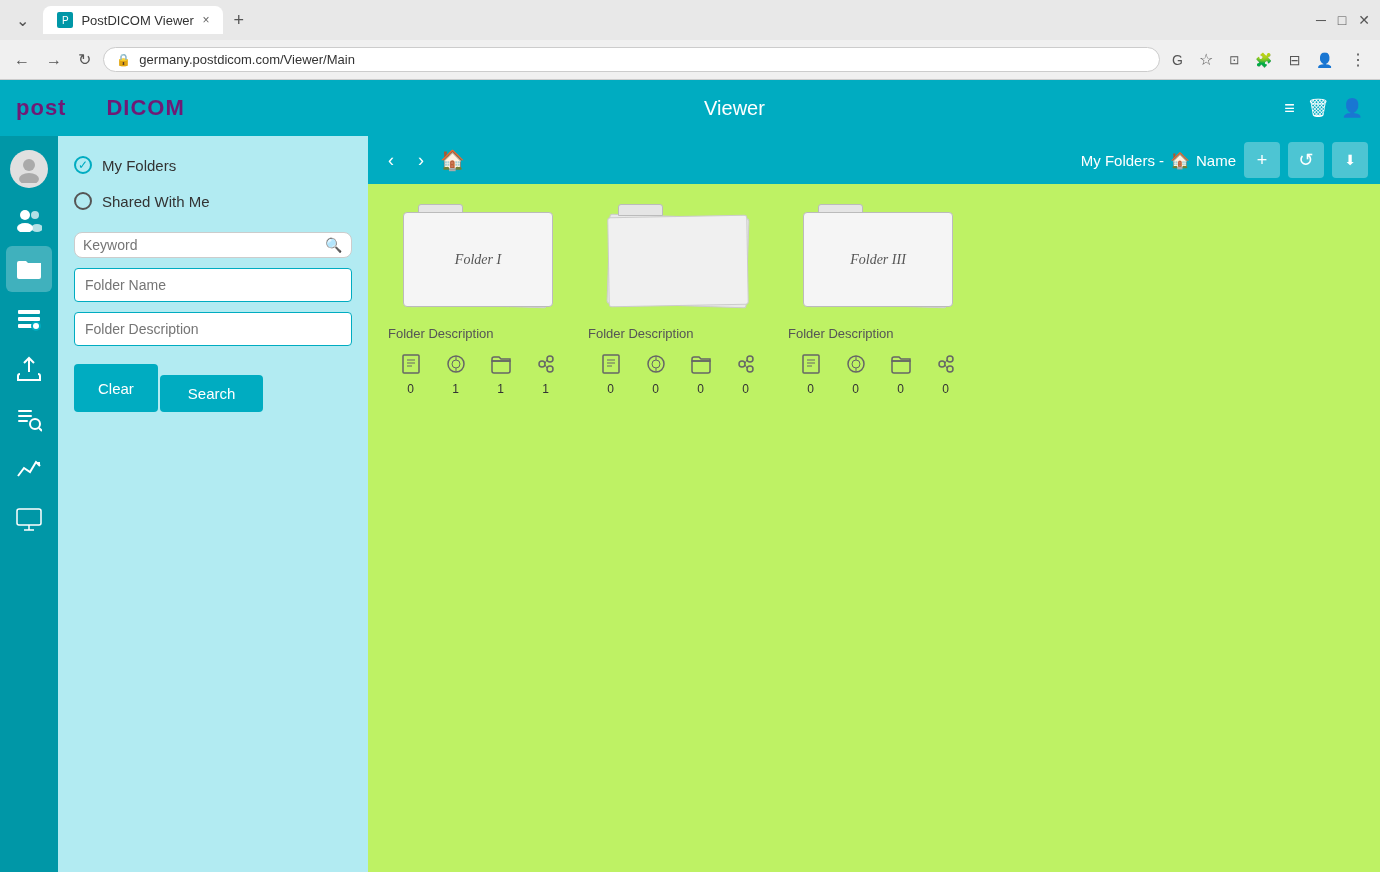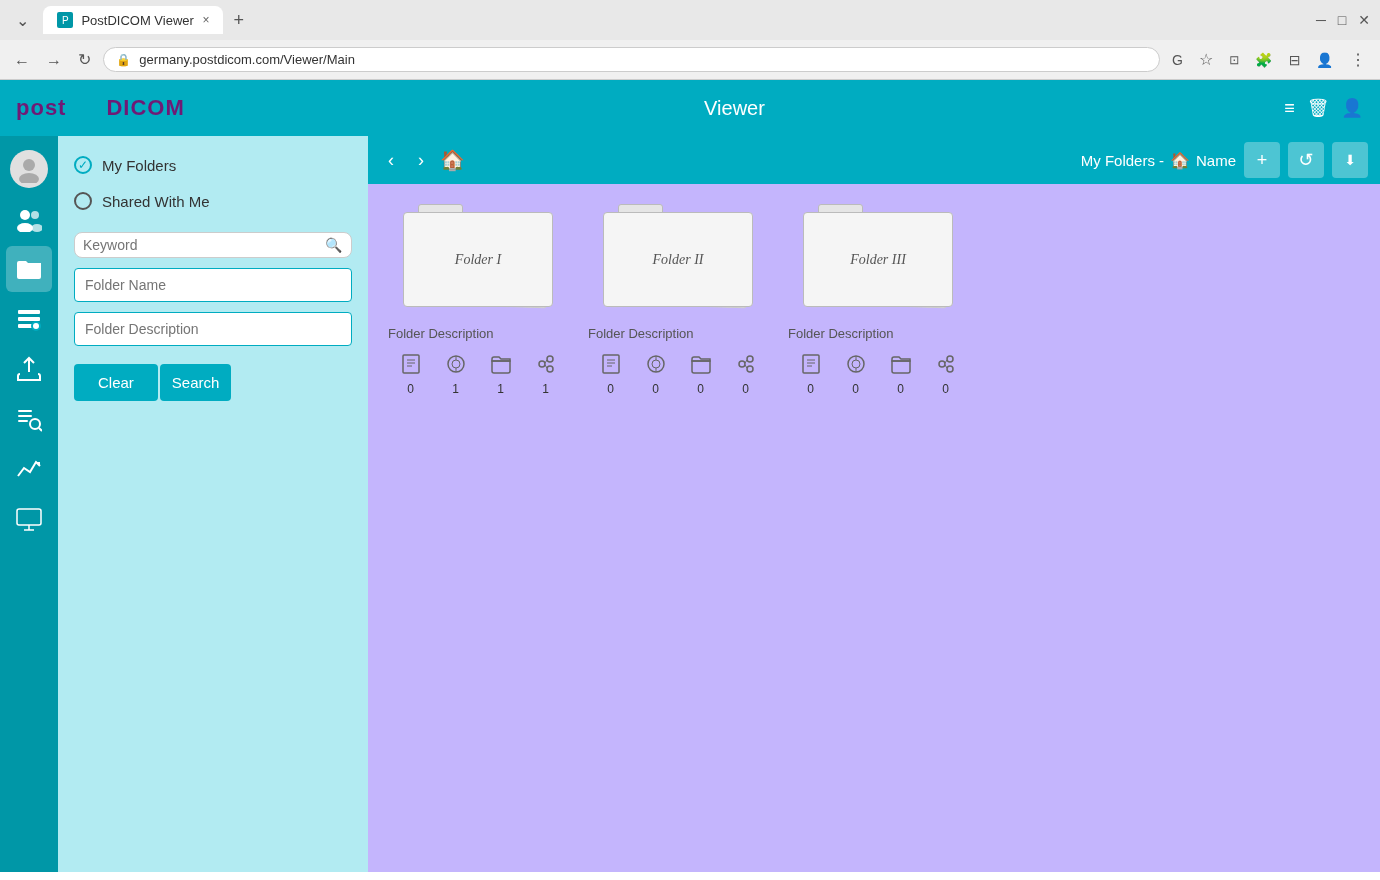--- a/index.html
+++ b/index.html
@@ -45,30 +45,30 @@
     .check-circle { width: 18px; height: 18px; border-radius: 50%; border: 2px solid #00ACC1; display: flex; align-items: center; justify-content: center; color: #00ACC1; font-size: 12px; flex-shrink: 0; }
 
     .search-box { display: flex; align-items: center; background: #fff; border: 1px solid #ccc; border-radius: 8px; padding: 4px 8px; margin-top: 8px; }
     .search-box input { flex: 1; border: none; outline: none; font-size: 14px; background: transparent; color: #999; }
     .search-box .search-icon { color: #666; font-size: 14px; }
 
     .filter-input { width: 100%; padding: 8px 10px; border: 1px solid #00ACC1; border-radius: 4px; font-size: 14px; outline: none; color: #333; background: #fff; }
 
     .buttons-row { display: flex; gap: 2px; margin-top: 8px; }
     .btn-clear { padding: 10px 24px; background: #00ACC1; color: #fff; border: none; border-radius: 4px; cursor: pointer; font-size: 15px; }
-    .btn-search { padding: 10px 12px; background: #00ACC1; color: #fff; border: none; border-radius: 4px; cursor: pointer; font-size: 15px; }
+    .btn-search { padding: 10px 28px; background: #00ACC1; color: #fff; border: none; border-radius: 4px; cursor: pointer; font-size: 15px; margin-top: 11px; }
 
     
     .main-content { flex: 1; display: flex; flex-direction: column; overflow: hidden; }
     .content-toolbar { background: #00ACC1; display: flex; align-items: center; padding: 0 12px; height: 48px; gap: 8px; }
     .toolbar-nav-btn { background: none; border: none; cursor: pointer; color: #fff; font-size: 18px; padding: 4px 8px; }
     .breadcrumb { display: flex; align-items: center; gap: 6px; flex: 1; color: #fff; font-size: 15px; justify-content: flex-end; }
     .toolbar-action-btn { background: rgba(255,255,255,0.3); border: none; cursor: pointer; color: #fff; font-size: 18px; padding: 6px 10px; border-radius: 4px; display: flex; align-items: center; justify-content: center; width: 36px; height: 36px; }
 
-    .content-area { flex: 1; background: #c4b5fd; padding: 20px; display: flex; flex-wrap: wrap; gap: 20px; align-content: flex-start; overflow-y: auto; }
+    .content-area { flex: 1; background: #bef264; padding: 20px; display: flex; flex-wrap: wrap; gap: 20px; align-content: flex-start; overflow-y: auto; }
 
     
     .folder-card { width: 180px; cursor: pointer; }
     .folder-description { font-size: 13px; color: #555; margin-top: 8px; padding: 4px 0; }
     .folder-stats { display: flex; justify-content: space-around; margin-top: 8px; }
     .folder-stat { display: flex; flex-direction: column; align-items: center; gap: 2px; }
     .stat-icon { font-size: 20px; color: #666; }
     .stat-num { font-size: 12px; color: #333; }
 
     
@@ -295,21 +295,20 @@
               <span class="stat-num">1</span>
             </div>
           </div>
         </div>
 
         <div class="folder-card">
           <div class="folder-wrapper">
             <div class="f-back-page"></div>
             <div class="f-back-page2"></div>
             <div class="f-tab"></div>
-            <div class="f-main">Folder II</div>
           </div>
           <div class="folder-description">Folder Description</div>
           <div class="folder-stats">
             <div class="folder-stat">
               <span class="stat-icon">
                 <svg width="22" height="22" viewBox="0 0 22 22">
                     <rect x="3" y="2" width="16" height="18" rx="1" fill="none" stroke="#666" stroke-width="1.5"></rect>
                     <line x1="7" y1="7" x2="15" y2="7" stroke="#666" stroke-width="1"></line>
                     <line x1="7" y1="10" x2="15" y2="10" stroke="#666" stroke-width="1"></line>
                     <line x1="7" y1="13" x2="12" y2="13" stroke="#666" stroke-width="1"></line>

